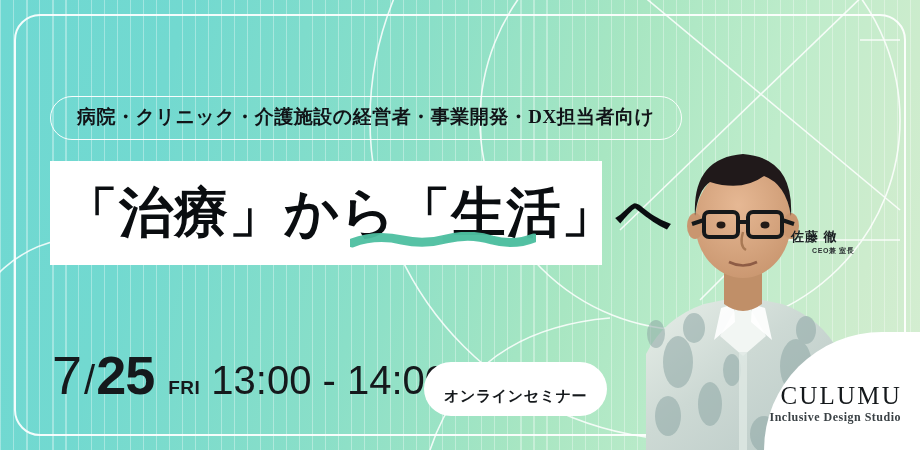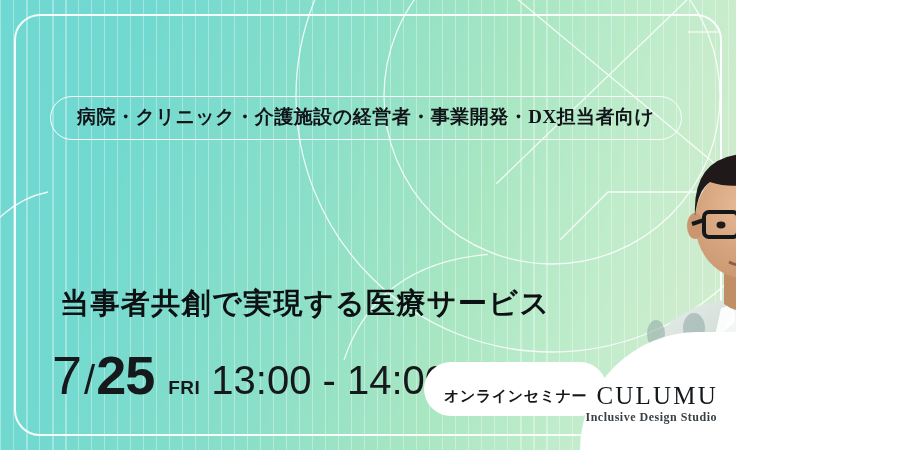--- a/index.html
+++ b/index.html
@@ -2,21 +2,21 @@
 <html><head>
 <meta charset="utf-8">
 <style>
   html,body{margin:0;padding:0;}
   body{
     width:920px;height:450px;overflow:hidden;
     font-family:"Liberation Sans", sans-serif;
     background:#ffffff;
   }
   .banner{
-    position:relative;width:736px;height:450px;overflow:hidden;
+    position:relative;width:920px;height:450px;overflow:hidden;
     background:linear-gradient(105deg,#6fd8d2 0%,#72d9d0 18%,#8adfc8 42%,#a8e6c2 62%,#bfeccb 78%,#cdeccd 90%,#d6eed2 100%);
   }
   
   .hairlines{
     position:absolute;inset:0;
     background-image:repeating-linear-gradient(90deg,
       rgba(255,255,255,0.34) 0px,rgba(255,255,255,0.34) 1.5px,
       rgba(255,255,255,0) 1.5px,rgba(255,255,255,0) 13px);
     pointer-events:none;
   }
@@ -187,22 +187,28 @@
 
       <ellipse cx="85" cy="121" rx="4.5" ry="3.4" fill="#231b17"></ellipse>
       <ellipse cx="129" cy="121" rx="4.5" ry="3.4" fill="#231b17"></ellipse>
       <path d="M107 128 Q103 142 110 146" fill="none" stroke="#a87954" stroke-width="2.4"></path>
       <path d="M93 158 Q107 165 121 158" fill="none" stroke="#8e5c45" stroke-width="2.6"></path>
     </svg>
   </div>
 
   <div class="target-pill">病院・クリニック・介護施設の経営者・事業開発・DX担当者向け</div>
 
-
-  <div class="tagline">当事者共創で実現する医療サービス</div>
+  <div class="headline-box">
+    <div class="headline">「治療」から「生活」へ</div>
+    <svg class="brush" viewBox="0 0 186 17">
+      <path d="M2 11 Q26 2 52 8 Q74 13 96 7 Q120 1 142 8 Q164 14 184 6" fill="none" stroke="#4dbfa0" stroke-width="9" stroke-linecap="round" opacity="0.95"></path>
+      <path d="M96 7 Q120 1 142 8 Q164 14 184 6" fill="none" stroke="#4dbfa0" stroke-width="7" stroke-linecap="round" opacity="0.45"></path>
+    </svg>
+  </div>
+
 
   <div class="daterow">
     <span class="d-month">7</span>
     <span class="d-slash">/</span>
     <span class="d-day">25</span>
     <span class="d-dow">FRI</span>
     <span class="d-time">13:00 - 14:00</span>
   </div>
 
   <div class="online-pill">オンラインセミナー</div>

